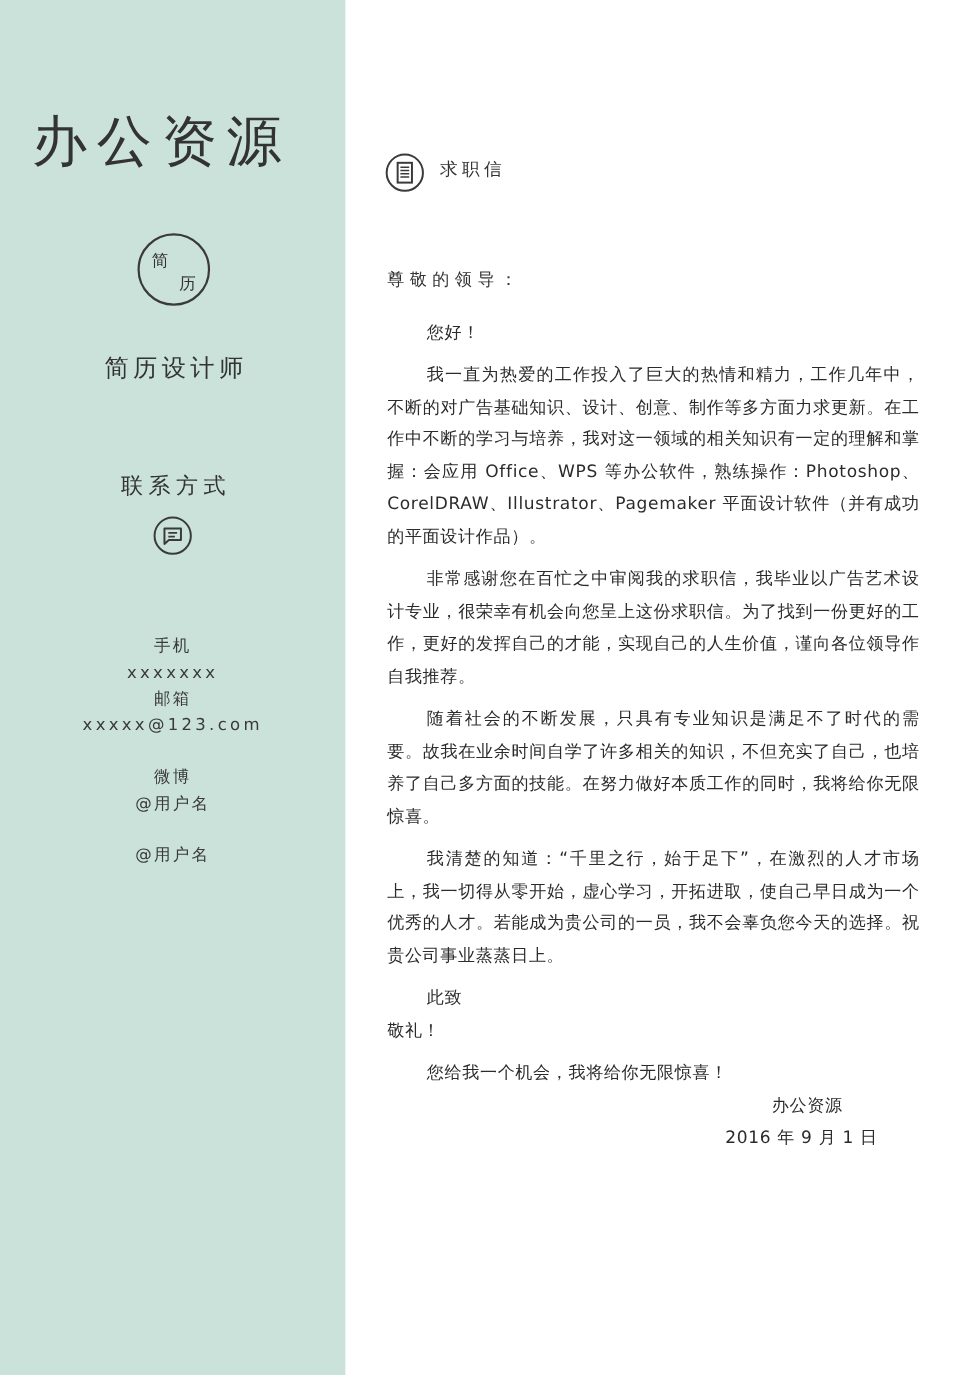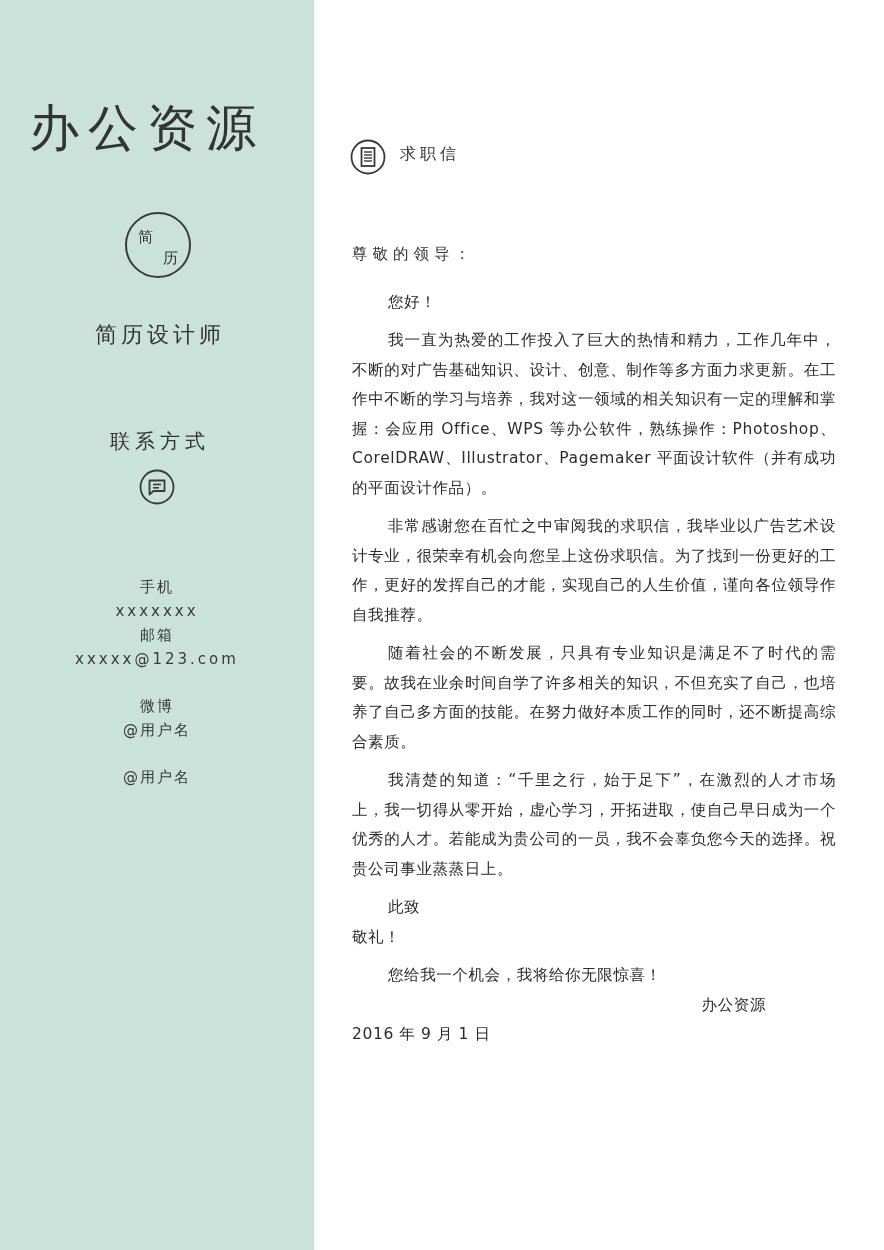--- a/index.html
+++ b/index.html
@@ -53,21 +53,21 @@
     position: absolute; left: 38px; top: 240px; width: 484px;
     font-size: 15.5px; color: #2b2b2b; line-height: 29.5px; letter-spacing: 0.6px;
   }
   .salutation { letter-spacing: 5px; margin-bottom: 18px; color: #333; }
   .para { text-indent: 36px; margin: 0 0 9px 0; text-align: justify; }
   .para.first { margin-bottom: 9px; }
   .closing1 { text-indent: 36px; margin-top: 0; }
   .closing2 { margin-top: 0; margin-bottom: 9px; }
   .wish { text-indent: 36px; }
   .sign { text-align: right; padding-right: 70px; }
-  .date { text-align: left; padding-right: 38px; }
+  .date { text-align: right; padding-right: 38px; }
 </style>
 </head>
 <body>
 
 <div class="sidebar">
   <div class="brand">办公资源</div>
 
   <div class="badge">
     <span class="c1">简</span>
     <span class="c2">历</span>
@@ -106,21 +106,21 @@
     <line x1="14" y1="19" x2="22" y2="19" stroke="#3a3a3a" stroke-width="1.4"></line>
     <line x1="14" y1="22" x2="22" y2="22" stroke="#3a3a3a" stroke-width="1.4"></line>
   </svg>
   <div class="section-title">求职信</div>
 
   <div class="letter">
     <div class="salutation">尊敬的领导：</div>
     <p class="para first">您好！</p>
     <p class="para">我一直为热爱的工作投入了巨大的热情和精力，工作几年中，不断的对广告基础知识、设计、创意、制作等多方面力求更新。在工作中不断的学习与培养，我对这一领域的相关知识有一定的理解和掌握：会应用 Office、WPS 等办公软件，熟练操作：Photoshop、CorelDRAW、Illustrator、Pagemaker 平面设计软件（并有成功的平面设计作品）。</p>
     <p class="para">非常感谢您在百忙之中审阅我的求职信，我毕业以广告艺术设计专业，很荣幸有机会向您呈上这份求职信。为了找到一份更好的工作，更好的发挥自己的才能，实现自己的人生价值，谨向各位领导作自我推荐。</p>
-    <p class="para">随着社会的不断发展，只具有专业知识是满足不了时代的需要。故我在业余时间自学了许多相关的知识，不但充实了自己，也培养了自己多方面的技能。在努力做好本质工作的同时，还不断提高综合素质。</p>
+    <p class="para">随着社会的不断发展，只具有专业知识是满足不了时代的需要。故我在业余时间自学了许多相关的知识，不但充实了自己，也培养了自己多方面的技能。在努力做好本质工作的同时，我将给你无限惊喜。</p>
     <p class="para">我清楚的知道：“千里之行，始于足下”，在激烈的人才市场上，我一切得从零开始，虚心学习，开拓进取，使自己早日成为一个优秀的人才。若能成为贵公司的一员，我不会辜负您今天的选择。祝贵公司事业蒸蒸日上。</p>
     <div class="closing1">此致</div>
     <div class="closing2">敬礼！</div>
     <div class="wish">您给我一个机会，我将给你无限惊喜！</div>
     <div class="sign">办公资源</div>
     <div class="date">2016 年 9 月 1 日</div>
   </div>
 </div>
 
 </body></html>

